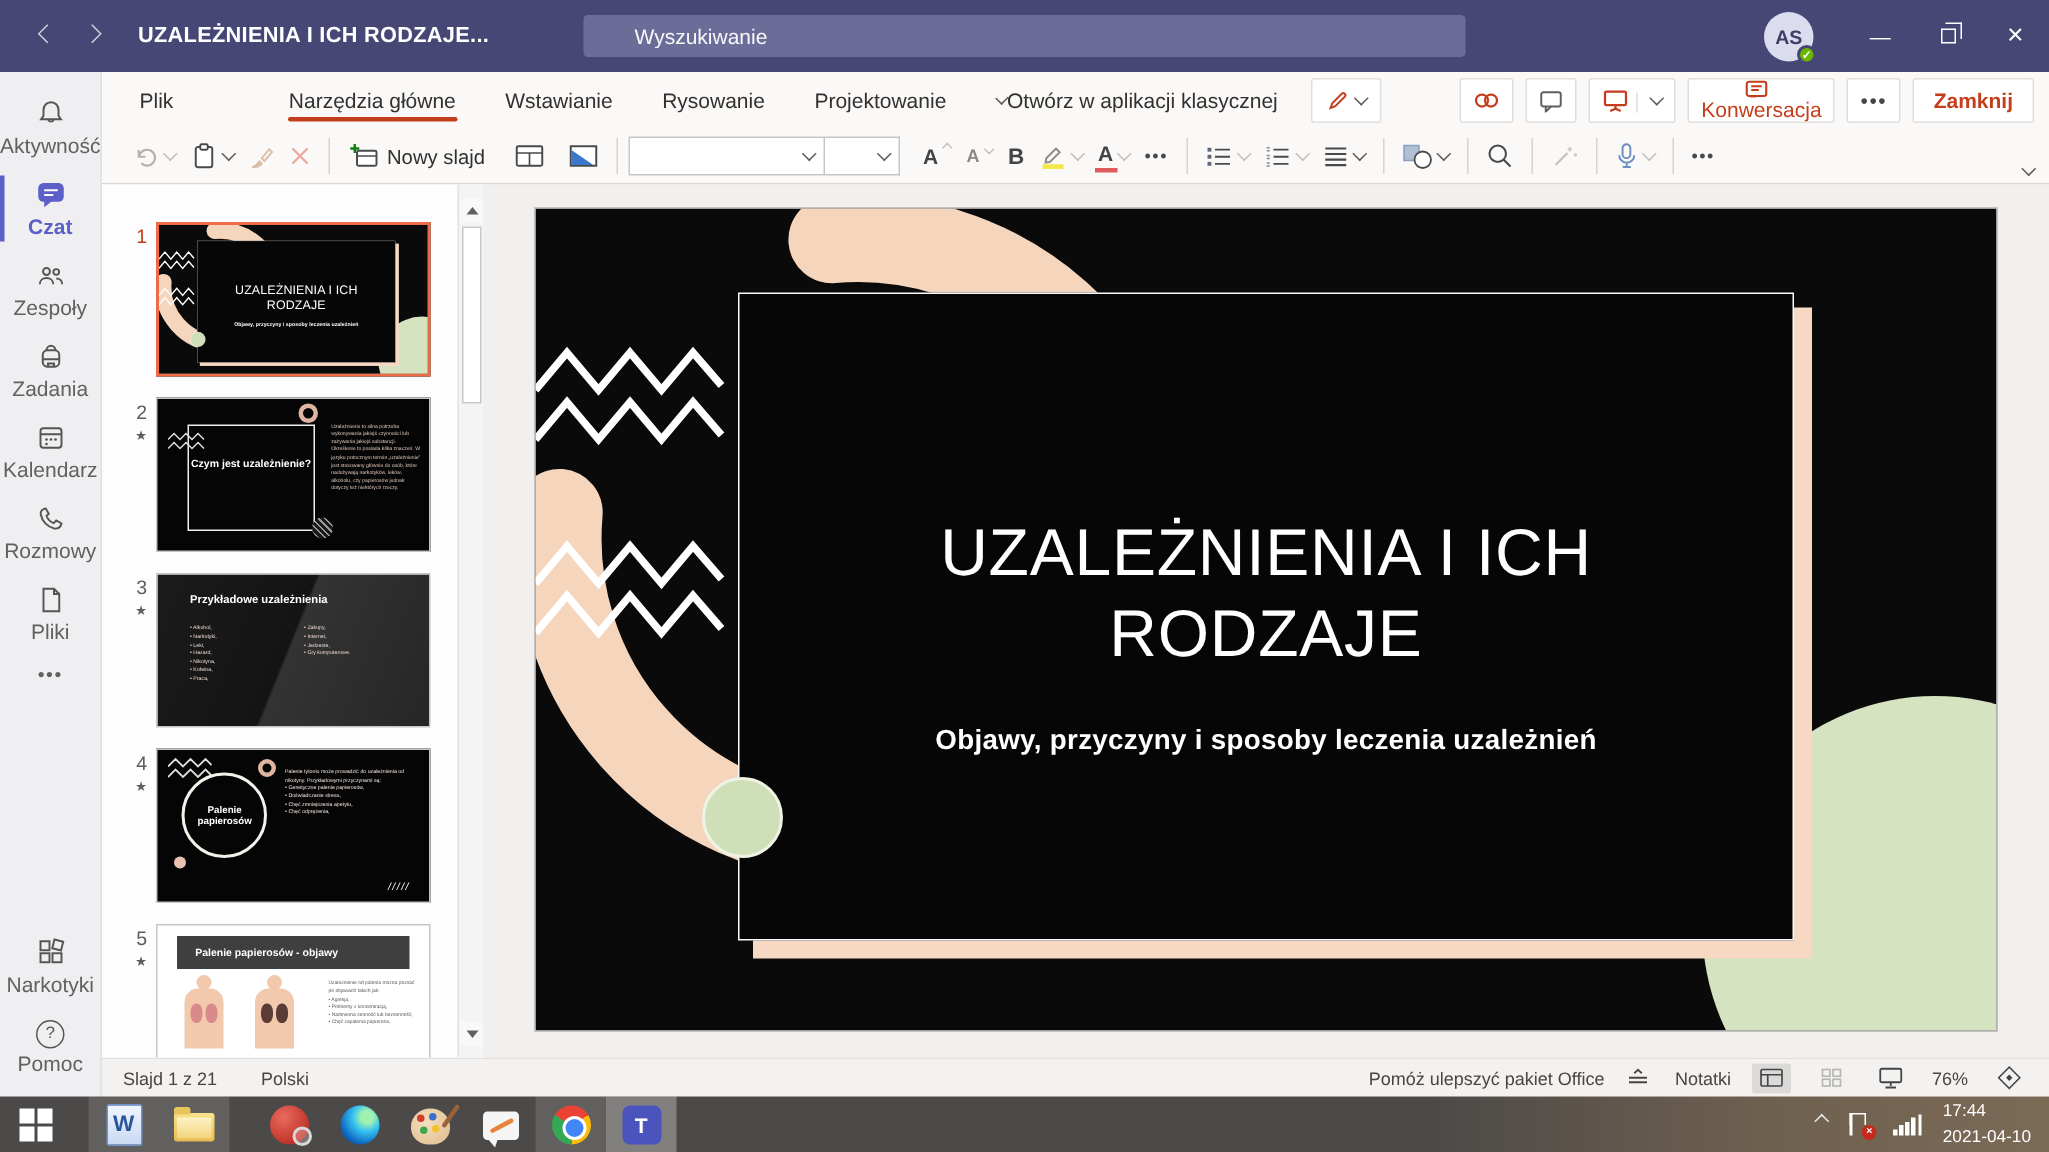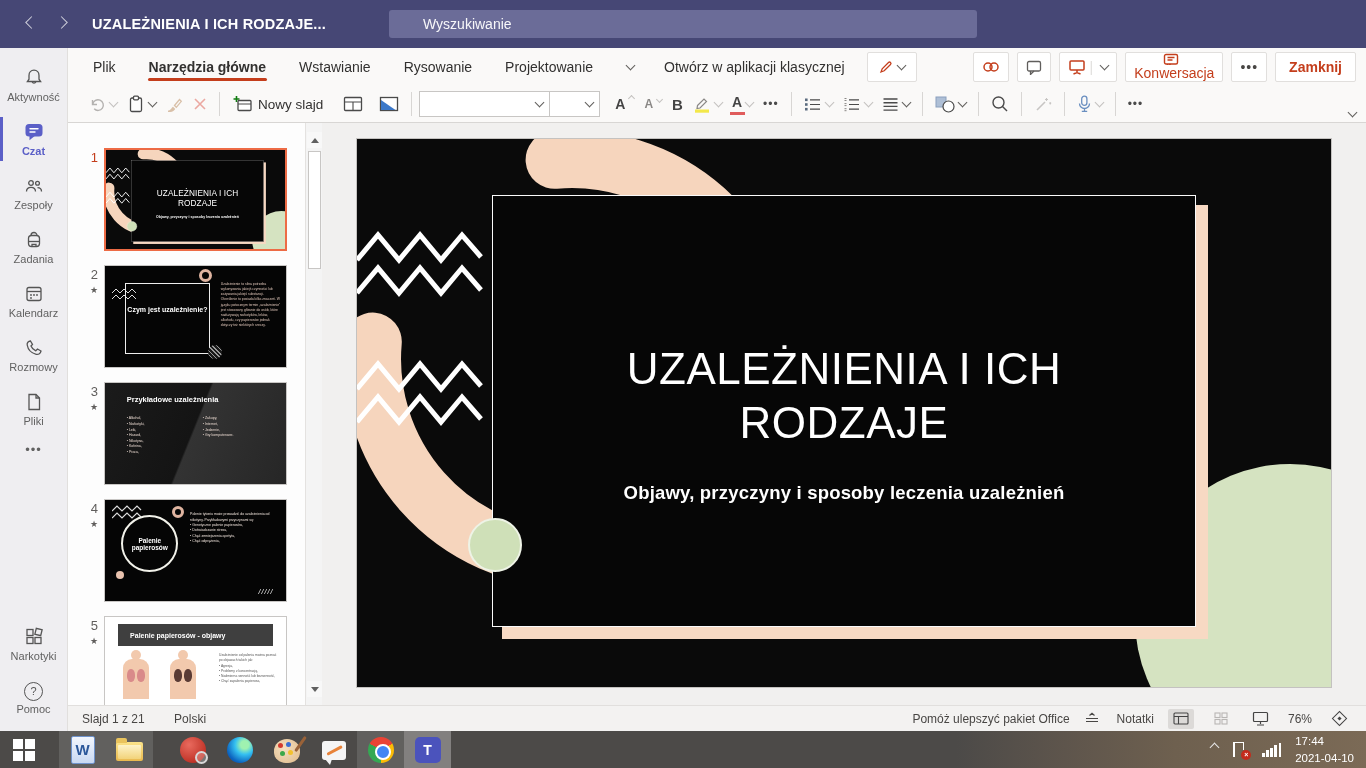--- a/index.html
+++ b/index.html
@@ -25,32 +25,32 @@
   .tb-right{position:absolute;right:0;top:0;height:48px;display:flex;align-items:center;}
   .avatar{position:relative;width:33px;height:33px;border-radius:50%;background:#dcdcef;color:#3d3d66;font-size:13px;font-weight:bold;display:flex;align-items:center;justify-content:center;margin-right:22px;cursor:pointer;}
   .presence{position:absolute;right:-2px;bottom:-2px;width:13px;height:13px;border-radius:50%;background:#6BB700;border:2px solid #464775;color:#fff;font-size:8px;line-height:9px;text-align:center;}
   .win-btn{width:45px;height:48px;display:flex;align-items:center;justify-content:center;color:#fff;font-size:14px;cursor:pointer;}
   .restore{position:relative;width:10px;height:10px;border:1.2px solid #fff;}
   .restore::before{content:'';position:absolute;left:2px;top:-5px;width:10px;height:10px;border-top:1.2px solid #fff;border-right:1.2px solid #fff;}
 
   
   .sidebar{position:absolute;left:0;top:48px;width:68px;height:683px;background:#efeef1;border-right:1px solid #e1dfdd;display:flex;flex-direction:column;align-items:center;padding-top:10px;}
   .sb-item{position:relative;width:68px;height:54px;display:flex;flex-direction:column;align-items:center;justify-content:center;cursor:pointer;color:#484644;}
-  .sb-item .lbl{font-size:11px;color:#616161;margin-top:2px;}
+  .sb-item .lbl{font-size:14px;color:#616161;margin-top:2px;}
   .sb-item.active .lbl{color:#5b5fc7;font-weight:bold;}
   .sb-item.active::before{content:'';position:absolute;left:0;top:5px;bottom:5px;width:3px;background:#5b5fc7;}
   .sb-more{font-size:13px;color:#616161;letter-spacing:1px;margin:6px 0;cursor:pointer;}
   .sb-spacer{flex:1;}
   .help-circle{width:19px;height:19px;border:1.4px solid #555;border-radius:50%;font-size:11px;color:#555;display:flex;align-items:center;justify-content:center;}
 
   
   .main-col{position:absolute;left:68px;top:48px;width:1298px;height:683px;}
   .menubar{height:38px;background:#faf9f8;display:flex;align-items:center;padding:0 10px 0 24px;font-size:14px;color:#323130;}
   .mtab{margin-right:31px;cursor:pointer;position:relative;padding:9px 1px;white-space:nowrap;}
-  .mtab.active{font-weight:bold;}
+  .mtab.active{font-weight:normal;margin-left:44px;}
   .mtab.active::after{content:'';position:absolute;left:0;right:0;bottom:3px;height:3px;background:#C43E1C;border-radius:2px;}
   .m-open{margin-left:auto;margin-right:14px;white-space:nowrap;cursor:pointer;}
   .mbtn{height:30px;background:#fff;border:1px solid #e1dfdd;border-radius:2px;display:flex;align-items:center;justify-content:center;padding:0 8px;margin-left:8px;cursor:pointer;white-space:nowrap;}
   .mbtn.red-text{color:#C43E1C;font-size:14px;flex-direction:column;}
   .m-gap{width:48px;}
 
   
   .ribbon{position:relative;height:37px;background:#faf9f8;border-bottom:1px solid #d8d6d4;display:flex;align-items:center;padding:0 10px 0 16px;}
   .rbtn{height:28px;display:flex;align-items:center;justify-content:center;padding:0 5px;border-radius:2px;cursor:pointer;color:#444;}
   .rbtn .txt{font-size:13.5px;margin-left:6px;color:#323130;}
@@ -166,20 +166,35 @@
       </div>
     <div class="nav-btn">
         <span class="chv w right"></span>
       </div>
     <div class="tb-title">UZALEŻNIENIA I ICH RODZAJE...</div>
     <svg class="tb-search-icon" width="16" height="16">
         <circle cx="6.5" cy="6.5" r="5" stroke="#fff" stroke-width="1.4" fill="none"></circle>
         <line x1="10.2" y1="10.2" x2="14" y2="14" stroke="#fff" stroke-width="1.4"></line>
       </svg>
     <input class="tb-search" placeholder="Wyszukiwanie" style="">
+    <div class="tb-right">
+      <div class="avatar">
+        <span>AS</span>
+        <span class="presence">✓</span>
+      </div>
+      <div class="win-btn">
+          <span>—</span>
+        </div>
+      <div class="win-btn">
+          <span class="restore"></span>
+        </div>
+      <div class="win-btn" style="font-size:19px">
+          <span>×</span>
+        </div>
+    </div>
   </div>
 
   <div class="sidebar">
     <div class="sb-item">
       <svg width="22" height="22" viewBox="0 0 22 22">
           <path d="M11 3.2 c-3 0-5 2.2-5 5.2 v3.8 l-1.6 2.3 h13.2 L16 12.2 V8.4 c0-3-2-5.2-5-5.2 z" fill="none" stroke="#555" stroke-width="1.3"></path>
           <path d="M9.2 14.8 a1.9 1.9 0 0 0 3.6 0" fill="none" stroke="#555" stroke-width="1.3"></path>
         </svg>
       <span class="lbl">Aktywność</span>
     </div>

